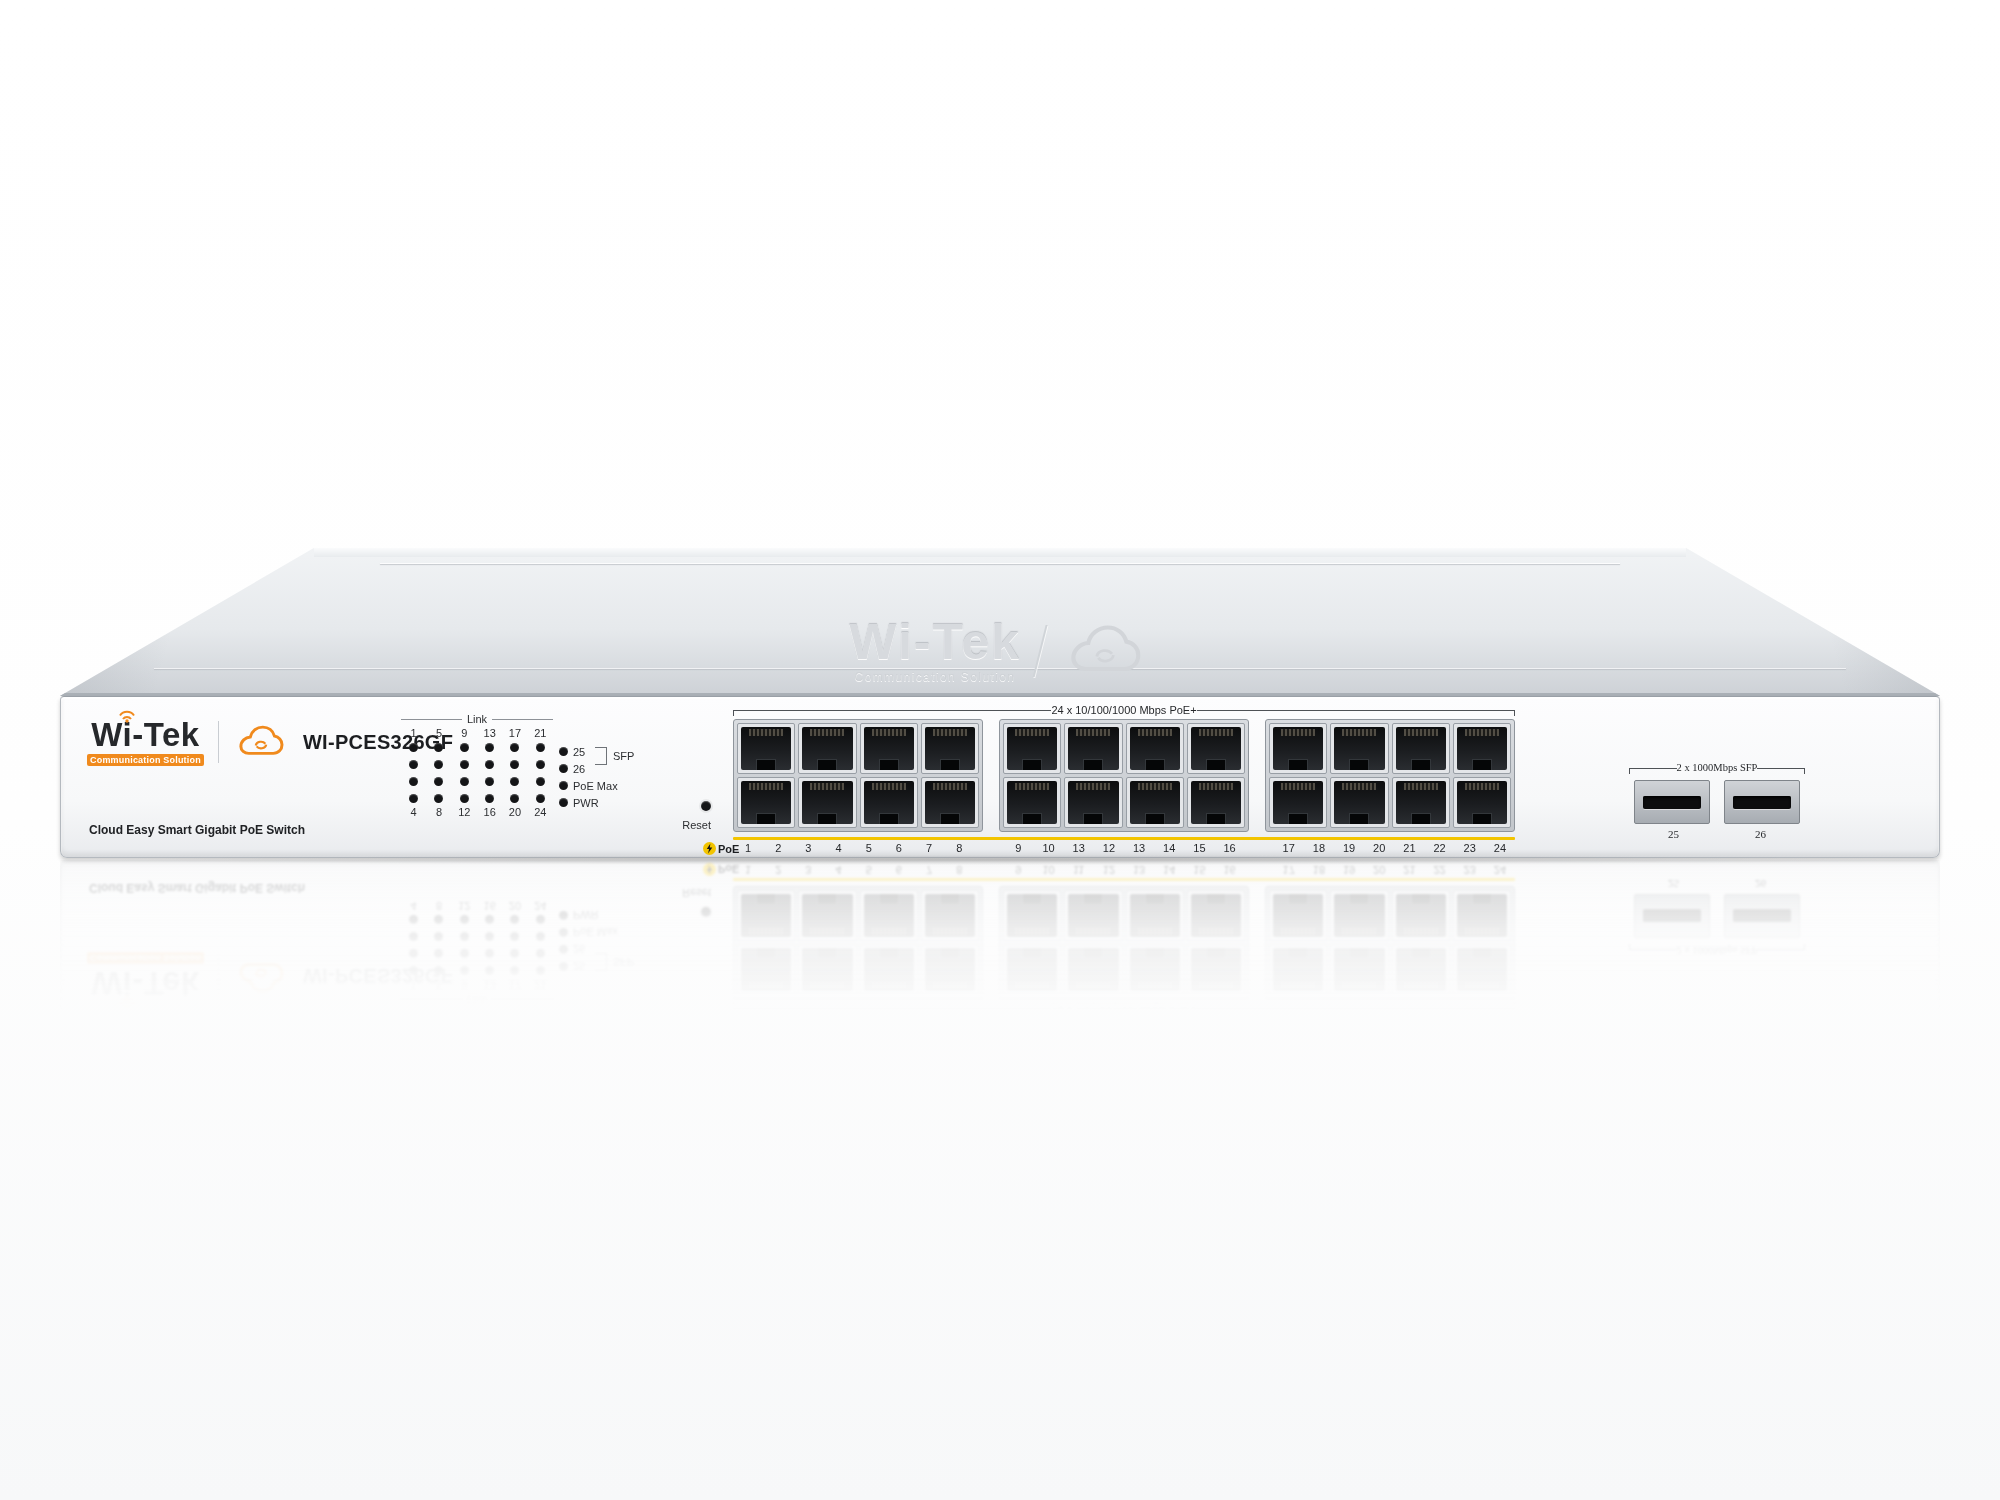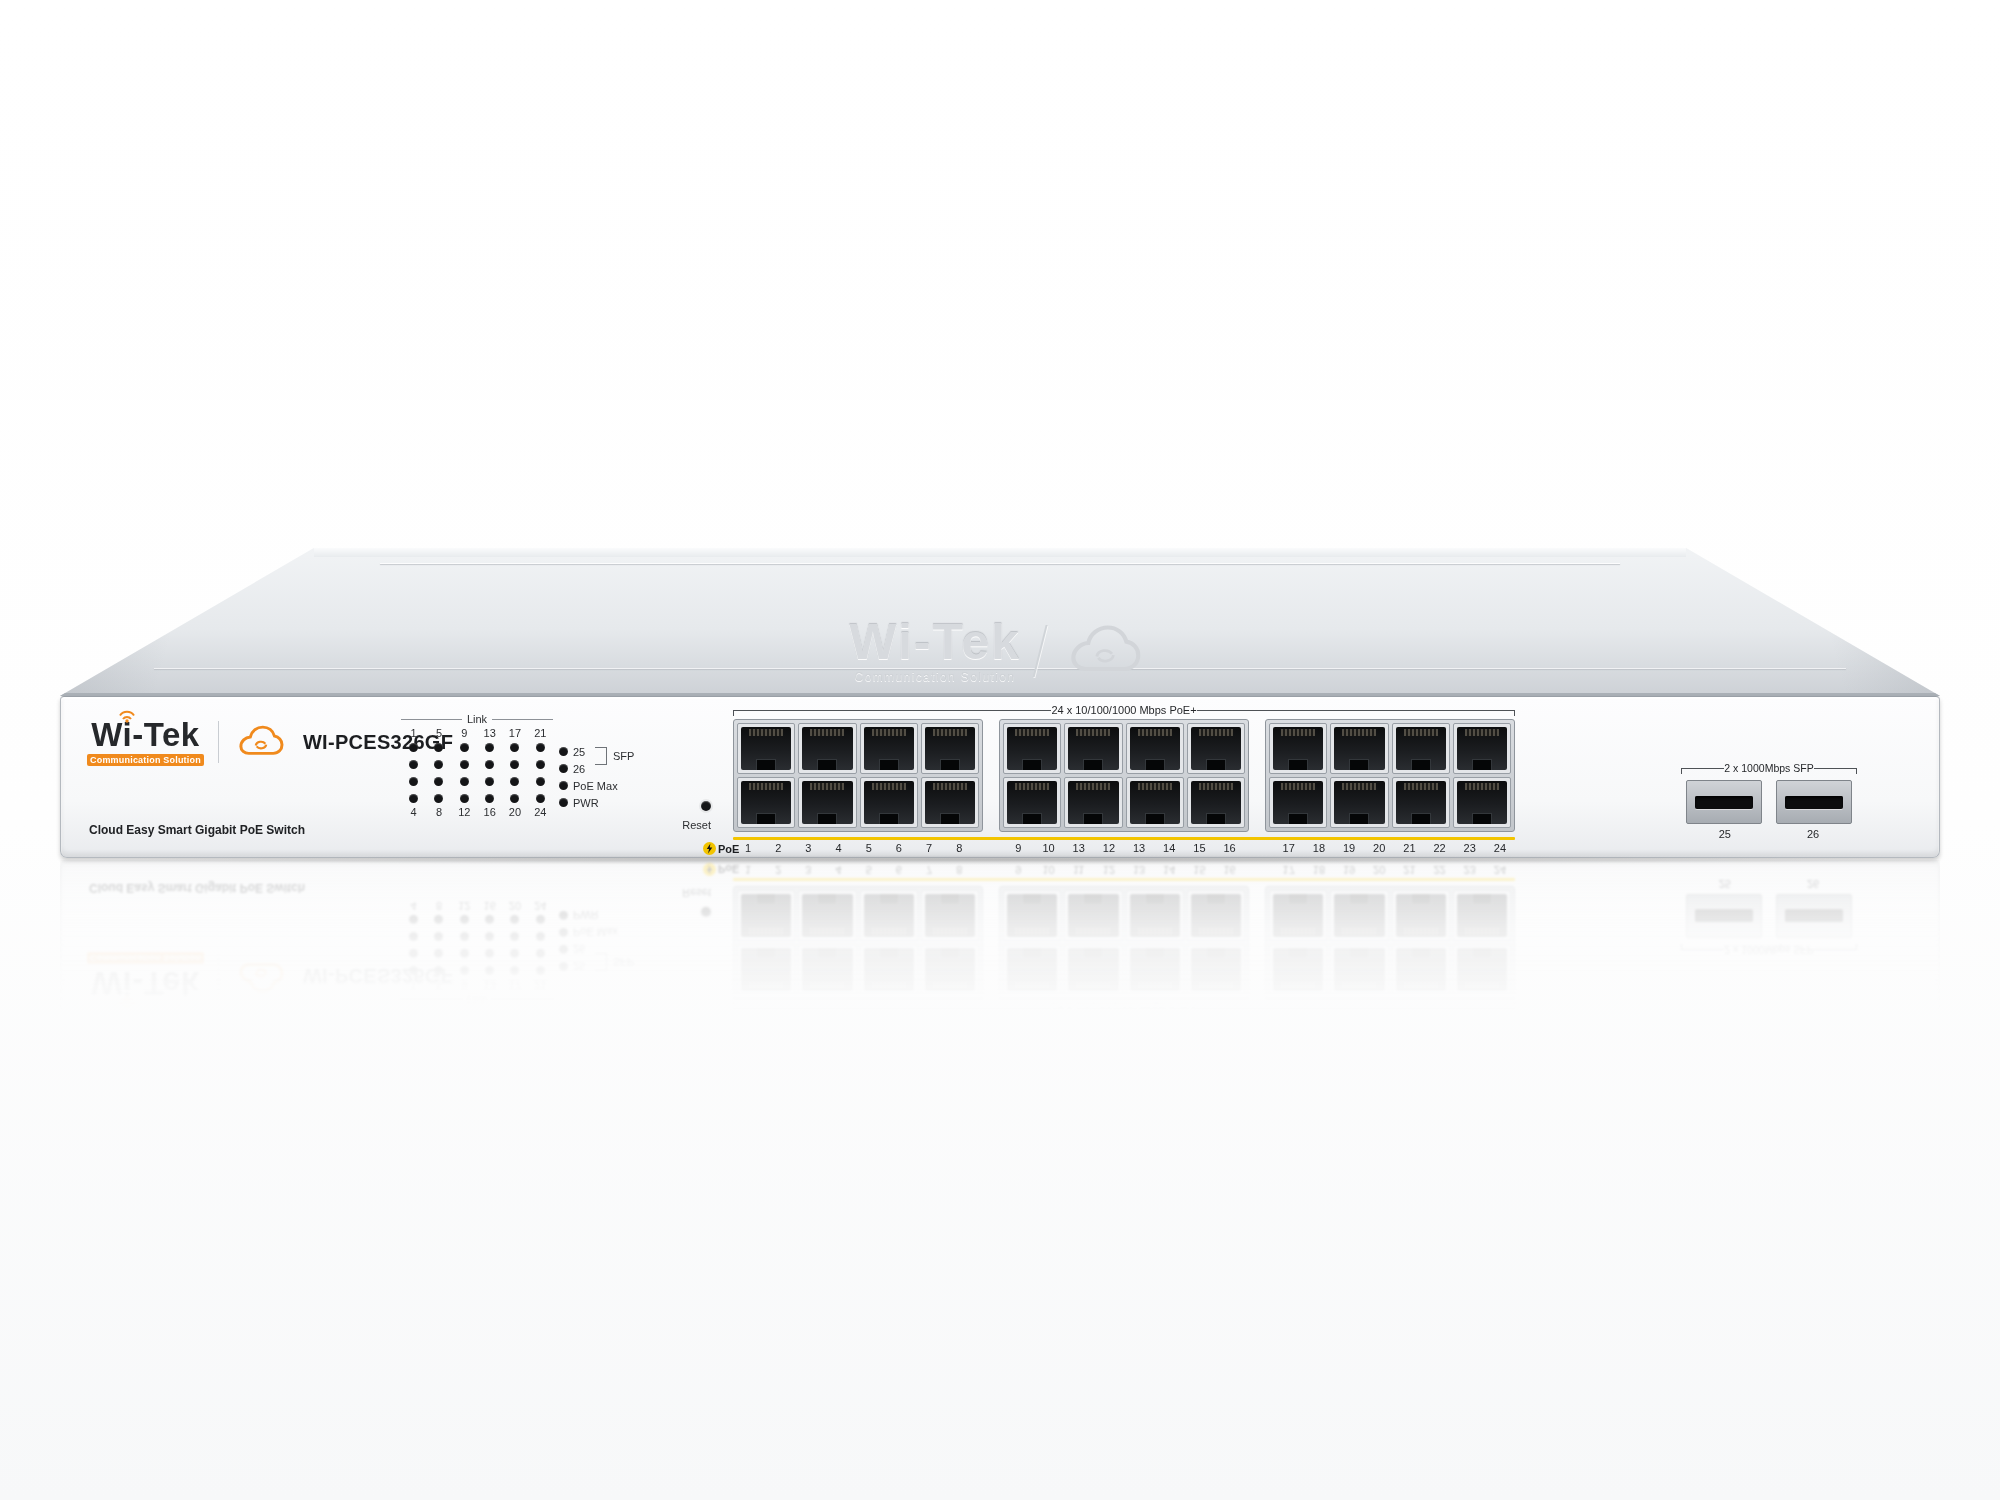--- a/index.html
+++ b/index.html
@@ -101,21 +101,21 @@
   .hole::after { content:""; position:absolute; bottom:-1px; left:30%; right:30%; height:10px;
     background:#050607; border:1px solid #33373b; }
   .poe-line { margin-top:5px; height:3px; background:#F2C400; border-radius:1px; }
   .numbers-row { position:relative; display:flex; justify-content:space-between; margin-top:2px;gap:29px; }
   .num-group { width:250px; display:grid; grid-template-columns:repeat(8,1fr); text-align:center;
     font-size:11px; color:#26282b; }
   .poe-badge { position:absolute; left:-30px; top:0; display:flex; align-items:center; gap:2px; }
   .poe-text { font-size:11px; font-weight:bold; color:#1c1e21; }
 
   
-  .sfp-area { position:absolute; left:1620px; top:64px; width:176px; }
+  .sfp-area { position:absolute; left:1568px; top:64px; width:176px;font-family:Liberation Serif, serif; }
   .sfp-cages { display:flex; justify-content:center; gap:14px; margin-top:4px; }
   .sfp-cage { width:76px; height:44px; background:linear-gradient(#d0d3d7,#a7acb2);
     border:1px solid #7f848a; border-radius:2px; position:relative; }
   .sfp-slot { position:absolute; left:8px; right:8px; top:15px; height:13px; background:#0c0d0e;
     border-radius:2px; box-shadow:inset 0 2px 3px rgba(0,0,0,.9), 0 1px 0 rgba(255,255,255,.5); }
   .sfp-nums { display:flex; justify-content:center; gap:76px; margin-top:4px; font-size:11px; color:#26282b; }
 
   
   .ground-shadow { position:absolute; left:70px; top:855px; width:1860px; height:10px;
     background:radial-gradient(ellipse at center, rgba(0,0,0,.16), rgba(0,0,0,0) 70%); }

